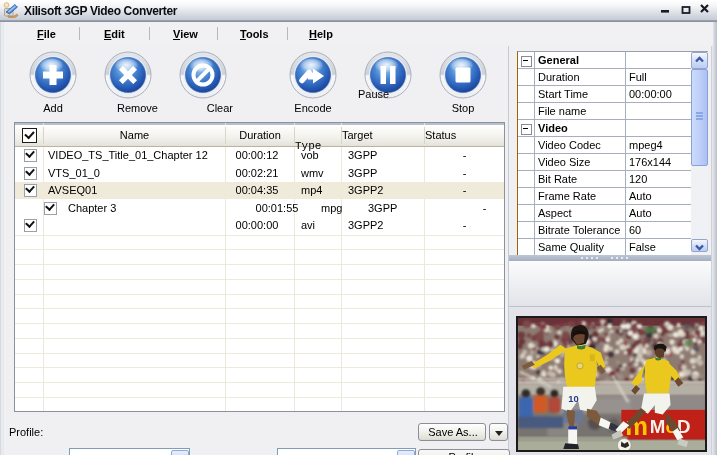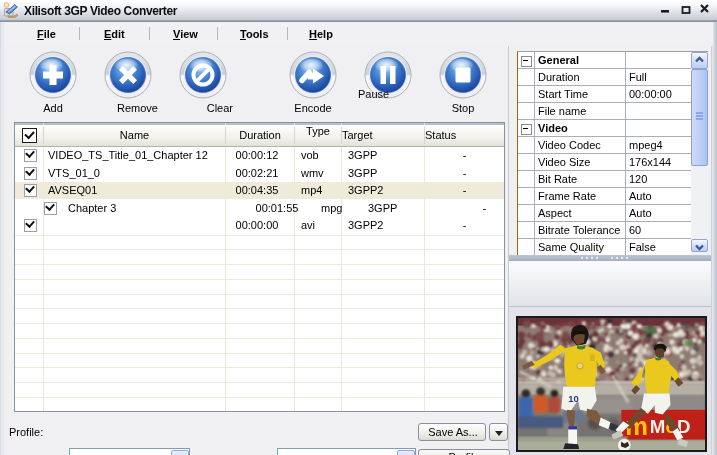--- a/index.html
+++ b/index.html
@@ -140,21 +140,21 @@
     <div class="abs" style="left:409px;top:0;width:1px;height:288px;background:#ece9da;"></div>
 
     <div class="abs" style="left:0;top:2px;width:489px;height:21px;background:linear-gradient(#ffffff,#f2f1ec 60%,#e4e2d8);border-bottom:1px solid #b8b4a4;">
       <div class="abs" style="left:28px;top:2px;width:1px;height:17px;background:#d8d5c8;"></div>
       <div class="abs" style="left:210px;top:2px;width:1px;height:17px;background:#d8d5c8;"></div>
       <div class="abs" style="left:279px;top:2px;width:1px;height:17px;background:#d8d5c8;"></div>
       <div class="abs" style="left:326px;top:2px;width:1px;height:17px;background:#d8d5c8;"></div>
       <div class="abs" style="left:409px;top:2px;width:1px;height:17px;background:#d8d5c8;"></div>
       <div class="abs t11" style="left:29px;top:4px;width:181px;text-align:center;">Name</div>
       <div class="abs t11" style="left:211px;top:4px;width:68px;text-align:center;">Duration</div>
-      <div class="abs t11" style="left:280px;top:0;width:46px;text-align:center;">Type</div>
+      <div class="abs t11" style="left:280px;top:15px;width:46px;font-family:Liberation Mono, monospace;">Type</div>
       <div class="abs t11" style="left:327px;top:4px;width:82px;text-align:left;">Target</div>
       <div class="abs t11" style="left:410px;top:4px;width:79px;text-align:left;">Status</div>
       <div class="abs cbx" style="left:7px;top:3px;width:13px;height:13px;border:1px solid #1a1a1a;"></div>
     </div>
 
     <div class="abs trow" style="top:24px;">
         <span class="nm">VIDEO_TS_Title_01_Chapter 12</span>
         <span class="du">00:00:12</span>
         <span class="ty">vob</span>
         <span class="tg">3GPP</span>

